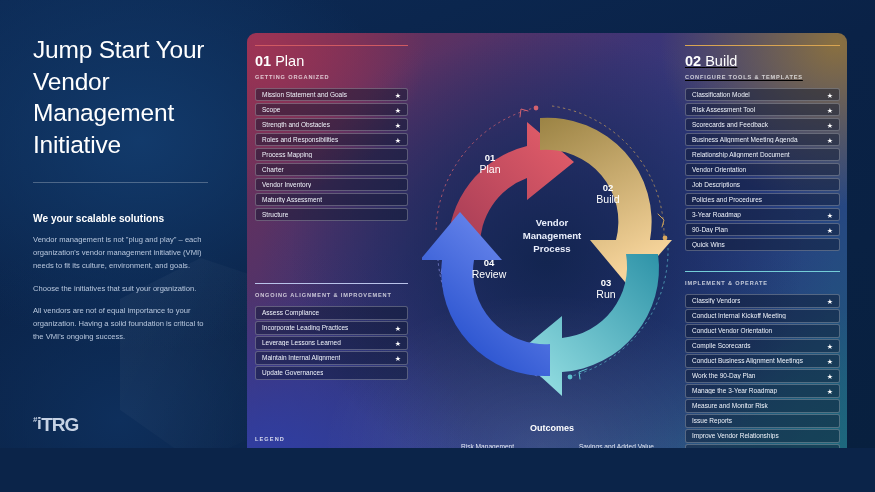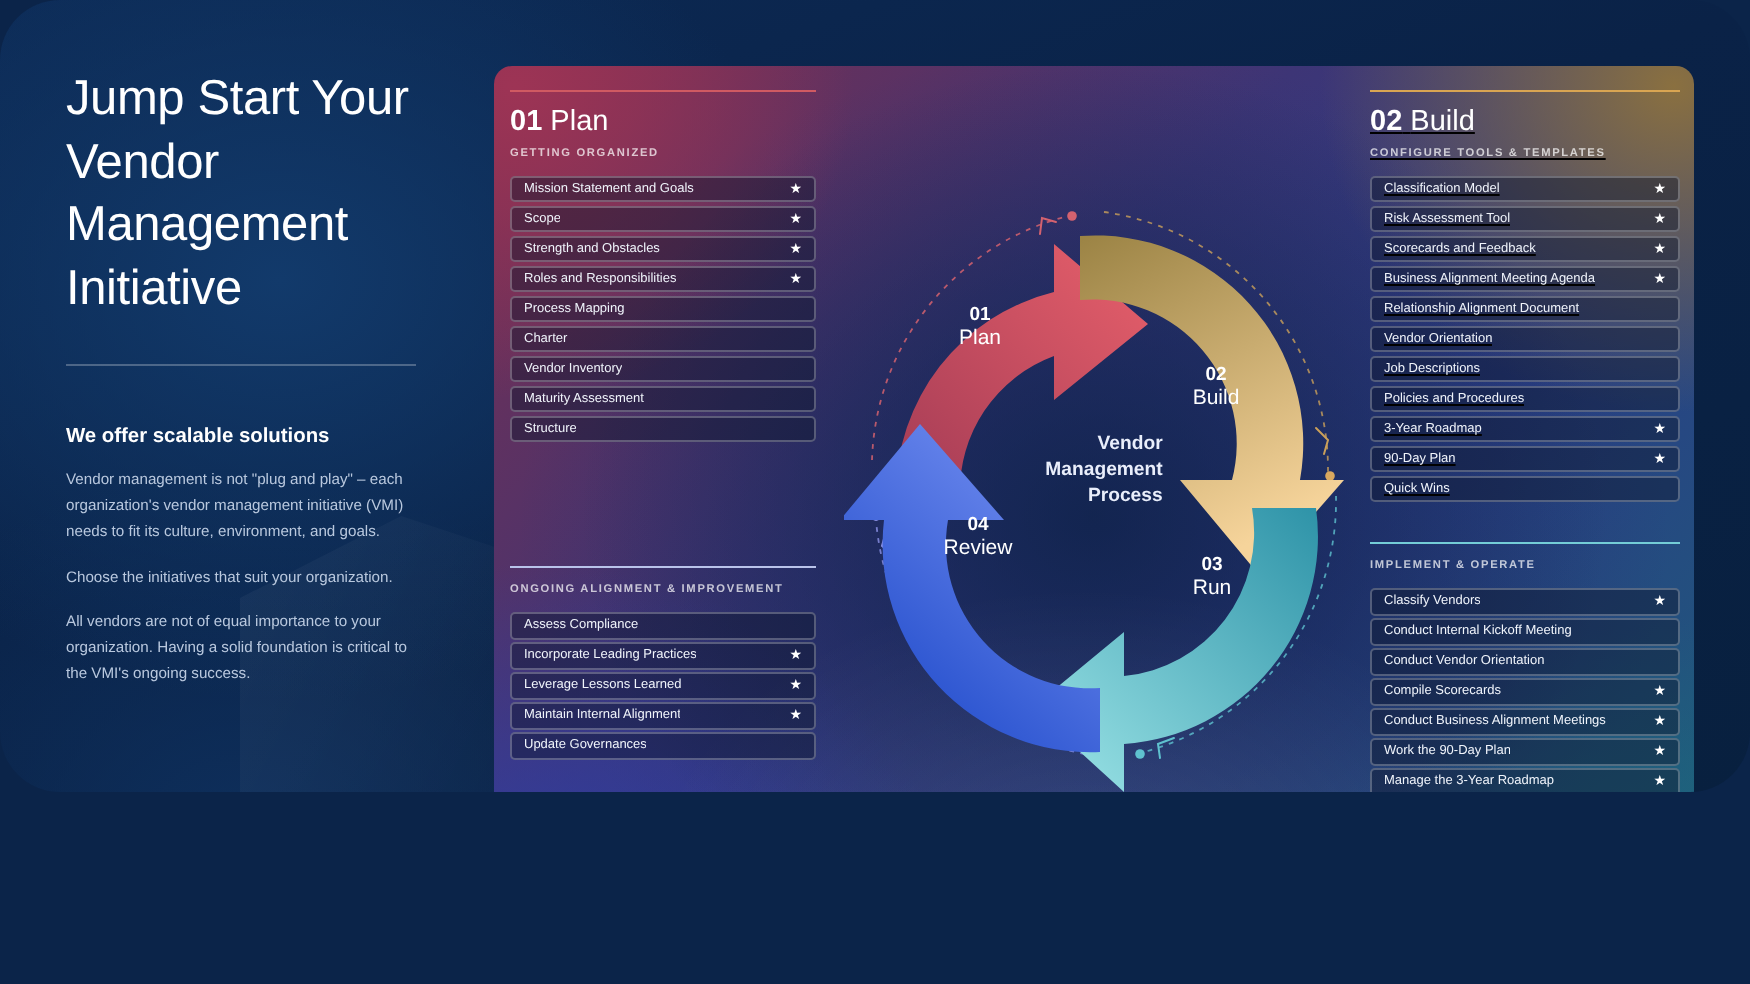--- a/index.html
+++ b/index.html
@@ -4,27 +4,26 @@
 <style>
   * { box-sizing: border-box; margin: 0; padding: 0; }
   html, body {
     width: 875px; height: 492px;
     overflow: hidden;
     background: #0b2449;
     font-family: "Liberation Sans", sans-serif;
   }
   #root {
     position: relative;
-    width: 875px; height: 396px;
+    width: 875px; height: 448px;
     background:
       radial-gradient(ellipse 380px 300px at 140px 140px, #123a6b 0%, rgba(18,58,107,0) 70%),
       radial-gradient(ellipse 300px 260px at 120px 420px, #0e2f5c 0%, rgba(14,47,92,0) 72%),
       linear-gradient(160deg, #0c2a55 0%, #0a2247 45%, #08203f 100%);
     overflow: hidden;
-    border-radius: 30px;
   }
 
   
   .left-poly {
     position: absolute; left: 120px; top: 258px;
     width: 130px; height: 205px;
     background: linear-gradient(115deg, rgba(255,255,255,0.045), rgba(255,255,255,0.005));
     clip-path: polygon(62% 0%, 100% 8%, 100% 88%, 58% 100%, 0% 74%, 0% 20%);
     pointer-events: none;
   }
@@ -179,21 +178,21 @@
     display: grid; grid-template-columns: 1fr 1fr;
     gap: 5px 8px;
   }
   .outcome { font-size: 6.6px; color: #e3e9f5; }
 
   
   .diagram { position: absolute; left: 175px; top: 55px; width: 260px; height: 310px; }
   .center-text {
     position: absolute; left: 50%; top: 148px;
     transform: translate(-50%,-50%);
-    text-align: right;
+    text-align: center;
     font-size: 9.6px; font-weight: 700; line-height: 1.35;
     color: #e9eefb;
     white-space: pre-line;
     pointer-events: none;
   }
   .seg-label {
     position: absolute;
     text-align: center;
     color: #ffffff;
     line-height: 1.12;
@@ -208,21 +207,21 @@
 </style>
 </head>
 <body>
 
 <div id="root">
 
   <div class="left-poly"></div>
   <div class="left">
     <div class="headline">Jump Start Your Vendor Management Initiative</div>
     <div class="hr-line"></div>
-    <div class="scal-title">We offer scalable solutions</div>
+    <div class="scal-title">We your scalable solutions</div>
     <div class="scal-p">Vendor management is not "plug and play" – each organization's vendor management initiative (VMI) needs to fit its culture, environment, and goals.</div>
     <div class="scal-p">Choose the initiatives that suit your organization.</div>
     <div class="scal-p">All vendors are not of equal importance to your organization. Having a solid foundation is critical to the VMI's ongoing success.</div>
   </div>
 
   <div class="logos">
     <div class="logo-itrg">
       <span class="hash">#</span>
       <span class="i">i</span>
       <span class="trg">TRG</span>

